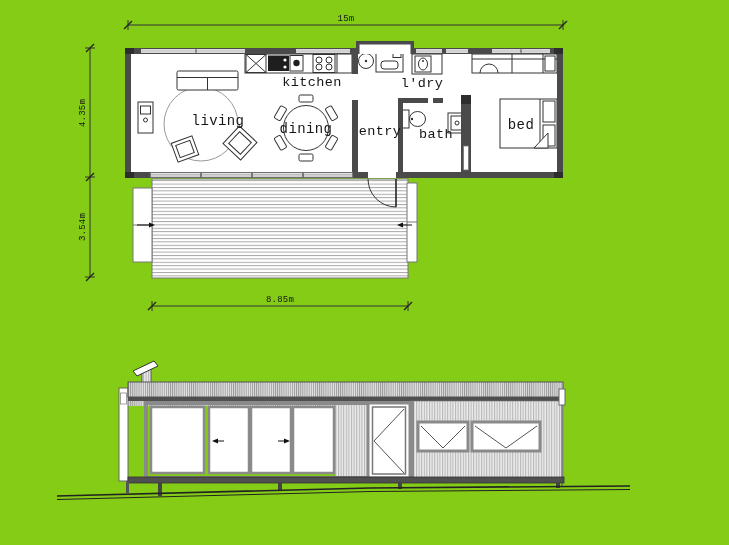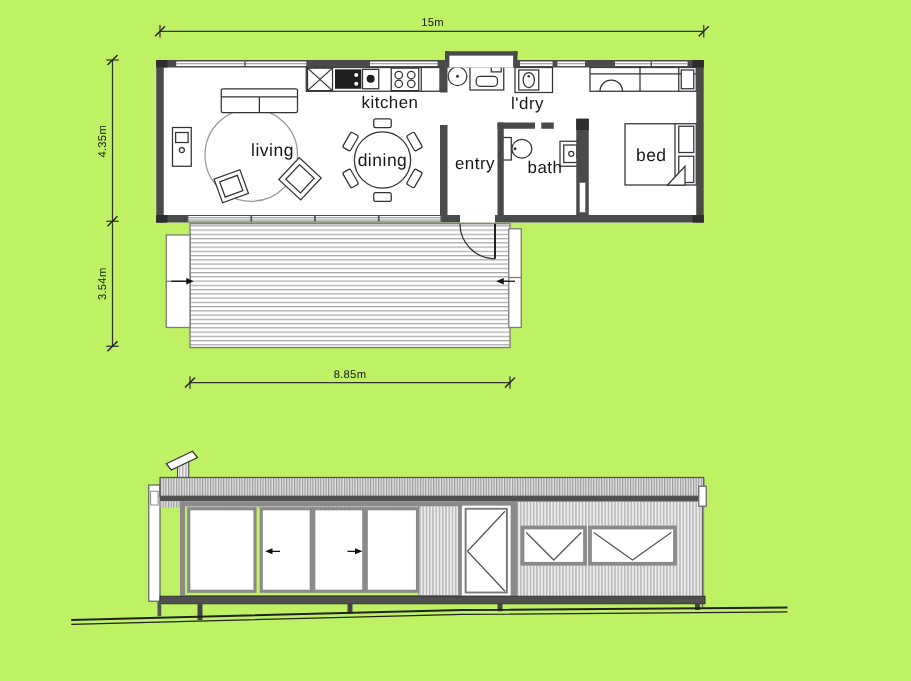--- a/index.html
+++ b/index.html
@@ -1,17 +1,17 @@
 <!DOCTYPE html>
 <html><head>
 <meta charset="utf-8">
 <style>
   html,body{margin:0;padding:0;background:#fff;}
-  .canvas{position:relative;width:729px;height:545px;background:#bef264;overflow:hidden;
-          font-family:Liberation Sans, sans-serif;}
+  .canvas{position:relative;width:729px;height:545px;background:#84cc16;overflow:hidden;
+          font-family:Liberation Mono, monospace;}
   svg{display:block}
   text{fill:#161616;}
   .room-label{font-size:13.5px;letter-spacing:.4px;}
   .room-label-lg{font-size:14px;letter-spacing:.4px;}
   .dim-label{font-size:9px;letter-spacing:.2px;}
   .thin{stroke:#333;stroke-width:1;fill:none;}
   .furn{stroke:#333;stroke-width:1;fill:#fff;}
   .wall{fill:#4a4a4a;}
   .wall-dark{fill:#2d2d2d;}
   .win-line{stroke:#8a8a8a;stroke-width:0.8;}

